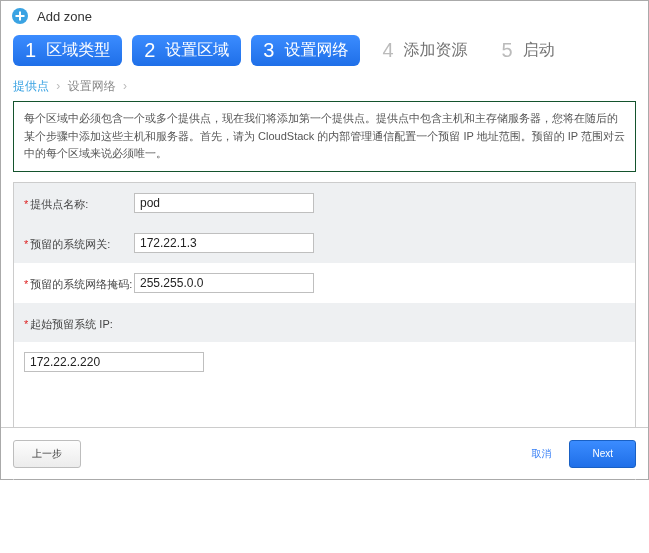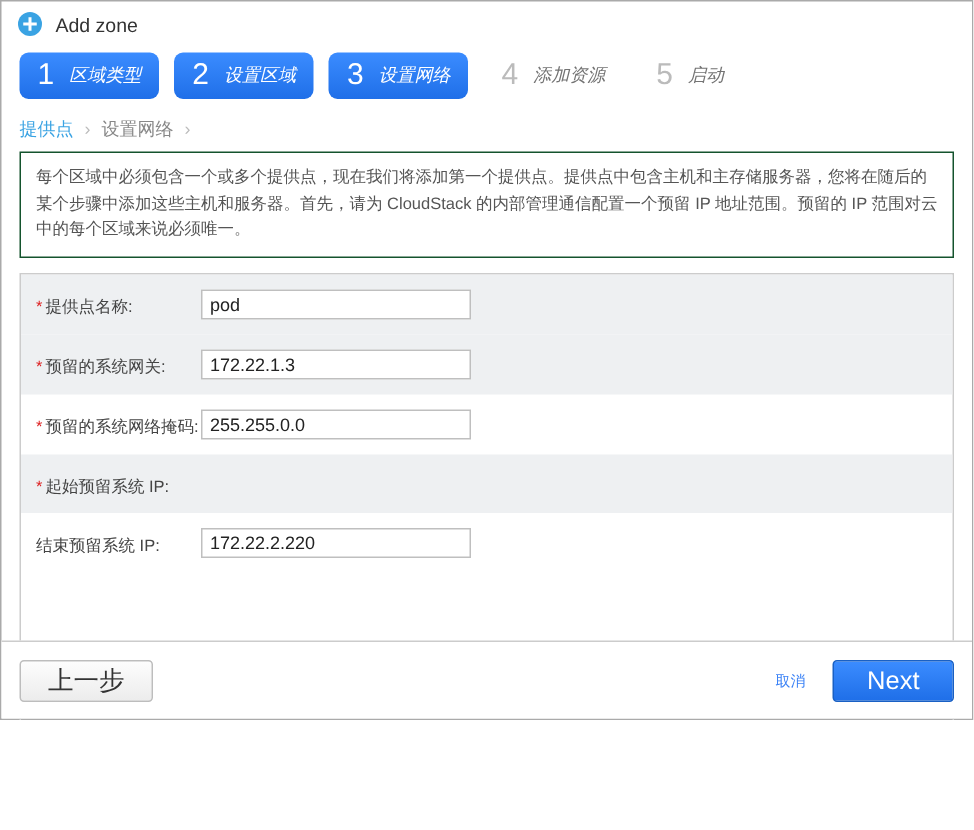--- a/index.html
+++ b/index.html
@@ -47,21 +47,21 @@
     color: #fff;
   }
   .step .num {
     font-size: 20px;
     font-weight: 400;
     font-family: Arial, sans-serif;
     margin-left: 6px;
   }
   .step.active .num { color: #fff; }
   .step.inactive .num { color: #bbb; }
-  .step .txt { font-size: 12px; font-style: italic; }
+  .step .txt { font-size: 16px; }
   .step.inactive { color: #888; }
   .step.inactive .txt { color: #737373; }
   .breadcrumb {
     padding: 4px 12px 6px 12px;
     font-size: 12px;
     color: #888;
   }
   .breadcrumb .crumb.active { color: #3aa3e3; }
   .breadcrumb .sep { color: #bbb; margin: 0 4px; }
   .desc-box {
@@ -114,21 +114,21 @@
     padding: 0 12px;
     background: #fff;
   }
   .btn {
     height: 28px;
     display: inline-flex;
     align-items: center;
     justify-content: center;
     padding: 0 18px;
     border-radius: 3px;
-    font-size: 17px;
+    font-size: 10px;
     cursor: pointer;
   }
   .btn-gray {
     background: linear-gradient(180deg, #fdfdfd, #ececec);
     border: 1px solid #bdbdbd;
     color: #333;
   }
   .btn-blue {
     background: linear-gradient(180deg, #3b8cff, #1f6fe8);
     border: 1px solid #1960c4;
@@ -213,21 +213,20 @@
       <div class="field">
         <input type="text" value="255.255.0.0" style="">
       </div>
     </div>
 
     <div class="form-row alt">
       <div class="label"><span class="req">*</span><span>起始预留系统 IP:</span></div>
     </div>
 
     <div class="form-row">
-      <div class="label"><span>结束预留系统 IP:</span></div>
       <div class="field">
         <input type="text" value="172.22.2.220" style="">
       </div>
     </div>
 
   </div>
 
   <div class="footer">
     <div class="btn btn-gray">上一步</div>
     <div class="spacer"></div>

